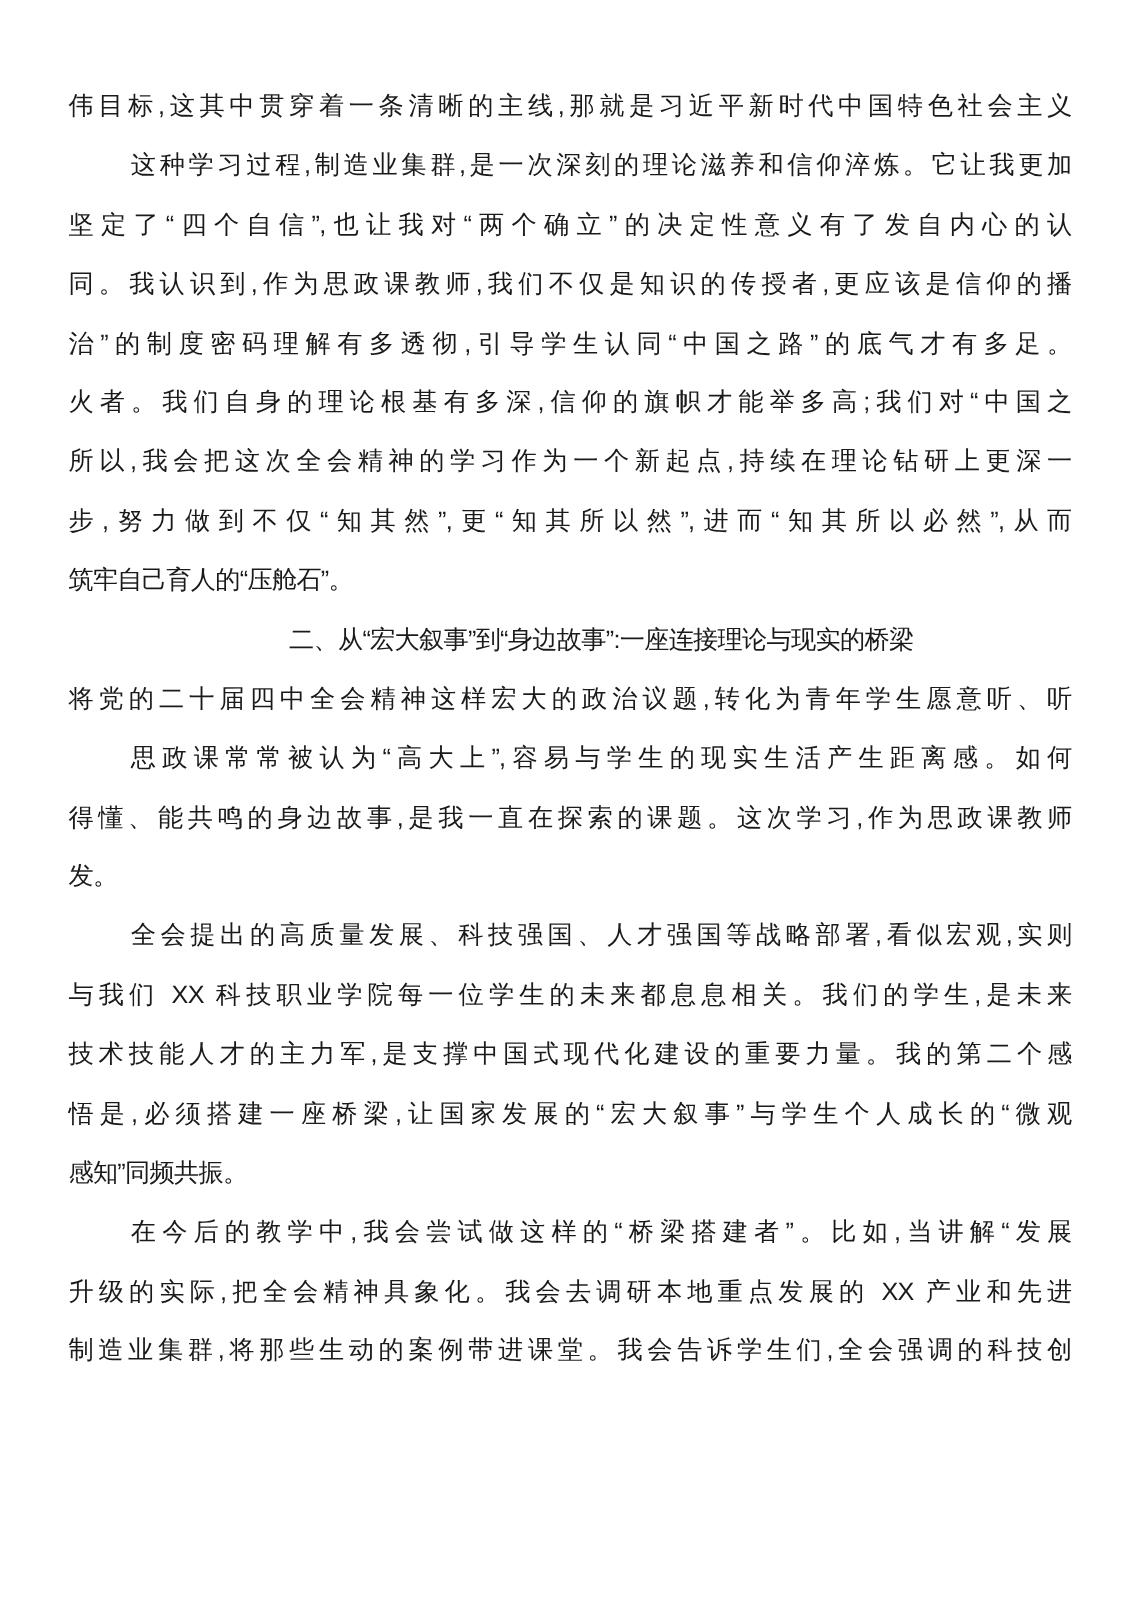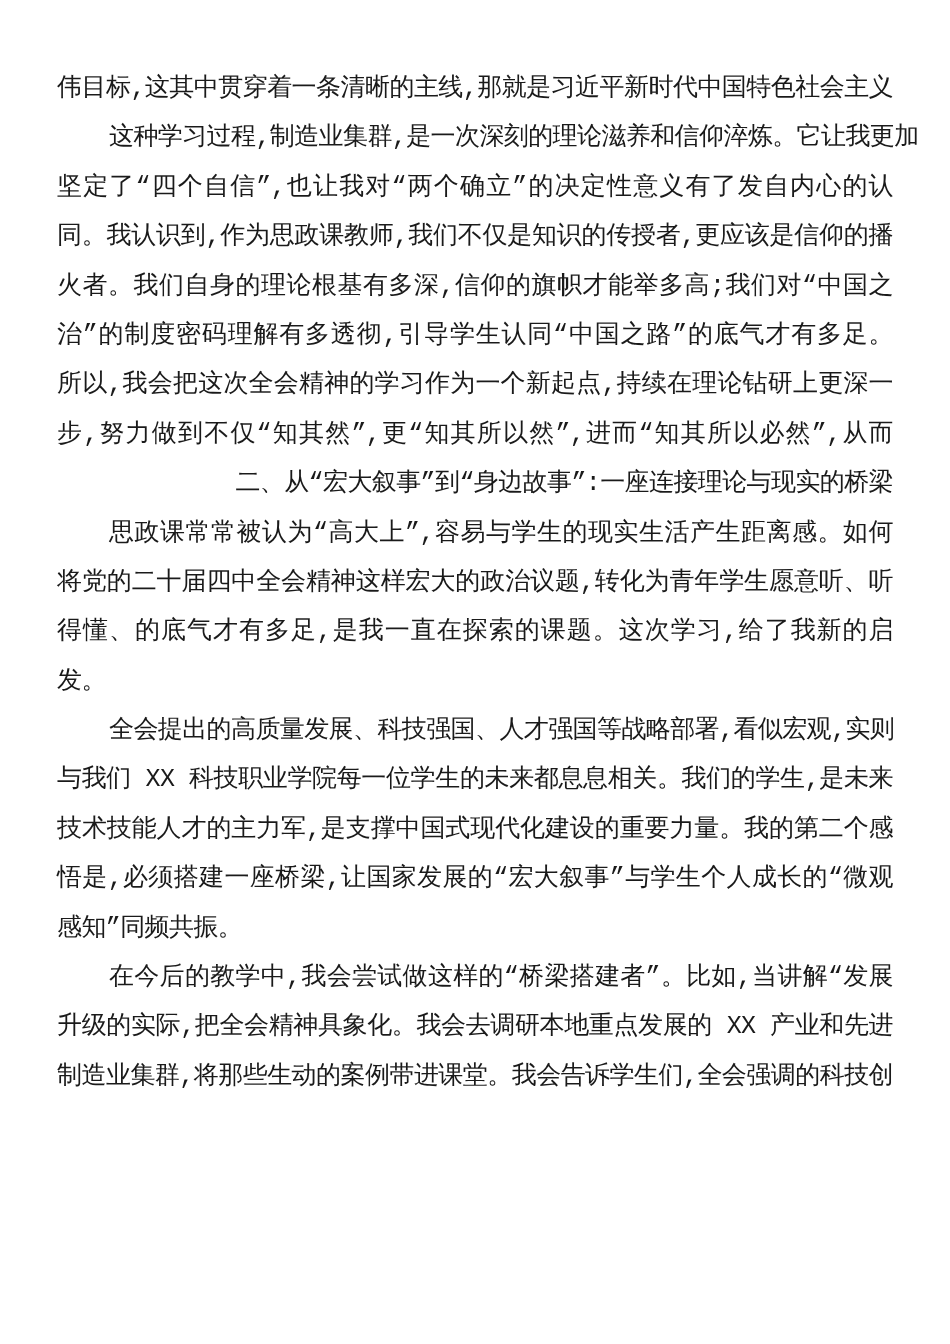--- a/index.html
+++ b/index.html
@@ -2,64 +2,65 @@
 <html><head>
 <meta charset="utf-8">
 <style>
   html, body { margin: 0; padding: 0; background: #ffffff; }
   body { width: 950px; height: 1344px; overflow: hidden; position: relative; }
   .page {
     position: absolute;
     left: 57px;
     top: 64px;
     width: 836px;
-    font-family: Liberation Mono, monospace;
-    font-size: 25px;
+    font-family: Liberation Sans, sans-serif;
+    font-size: 21px;
     line-height: 49.4px;
     color: #1a1a1a;
     letter-spacing: -0.6px;
   }
   .line {
     display: block;
     white-space: nowrap;
     height: 49.4px;
     overflow: visible;
   }
   .justify {
     text-align: justify;
     text-align-last: justify;
   }
   .indent { padding-left: 52px; }
-  .heading { padding-left: 52px; text-align: right; }
+  .heading { padding-left: 52px; text-align: center; }
 </style>
 </head>
 <body>
 
 <div class="page">
 
   <div>
     <span class="line justify">伟目标,这其中贯穿着一条清晰的主线,那就是习近平新时代中国特色社会主义</span>
   </div>
 
   <div>
     <span class="line justify indent">这种学习过程,制造业集群,是一次深刻的理论滋养和信仰淬炼。它让我更加</span>
     <span class="line justify">坚定了“四个自信”,也让我对“两个确立”的决定性意义有了发自内心的认</span>
     <span class="line justify">同。我认识到,作为思政课教师,我们不仅是知识的传授者,更应该是信仰的播</span>
+    <span class="line justify">治”的制度密码理解有多透彻,引导学生认同“中国之路”的底气才有多足。</span>
     <span class="line justify">火者。我们自身的理论根基有多深,信仰的旗帜才能举多高;我们对“中国之</span>
-    <span class="line justify">治”的制度密码理解有多透彻,引导学生认同“中国之路”的底气才有多足。</span>
     <span class="line justify">所以,我会把这次全会精神的学习作为一个新起点,持续在理论钻研上更深一</span>
     <span class="line justify">步,努力做到不仅“知其然”,更“知其所以然”,进而“知其所以必然”,从而</span>
+    <span class="line">筑牢自己育人的“压舱石”。</span>
   </div>
 
   <div class="line heading">二、从“宏大叙事”到“身边故事”:一座连接理论与现实的桥梁</div>
 
   <div>
+    <span class="line justify">将党的二十届四中全会精神这样宏大的政治议题,转化为青年学生愿意听、听</span>
     <span class="line justify indent">思政课常常被认为“高大上”,容易与学生的现实生活产生距离感。如何</span>
-    <span class="line justify">将党的二十届四中全会精神这样宏大的政治议题,转化为青年学生愿意听、听</span>
-    <span class="line justify">得懂、的底气才有多足,是我一直在探索的课题。这次学习,给了我新的启</span>
+    <span class="line justify">得懂、能共鸣的身边故事,是我一直在探索的课题。这次学习,作为思政课教师</span>
     <span class="line">发。</span>
   </div>
 
   <div>
     <span class="line justify indent">全会提出的高质量发展、科技强国、人才强国等战略部署,看似宏观,实则</span>
     <span class="line justify">与我们 XX 科技职业学院每一位学生的未来都息息相关。我们的学生,是未来</span>
     <span class="line justify">技术技能人才的主力军,是支撑中国式现代化建设的重要力量。我的第二个感</span>
     <span class="line justify">悟是,必须搭建一座桥梁,让国家发展的“宏大叙事”与学生个人成长的“微观</span>
     <span class="line">感知”同频共振。</span>
   </div>

